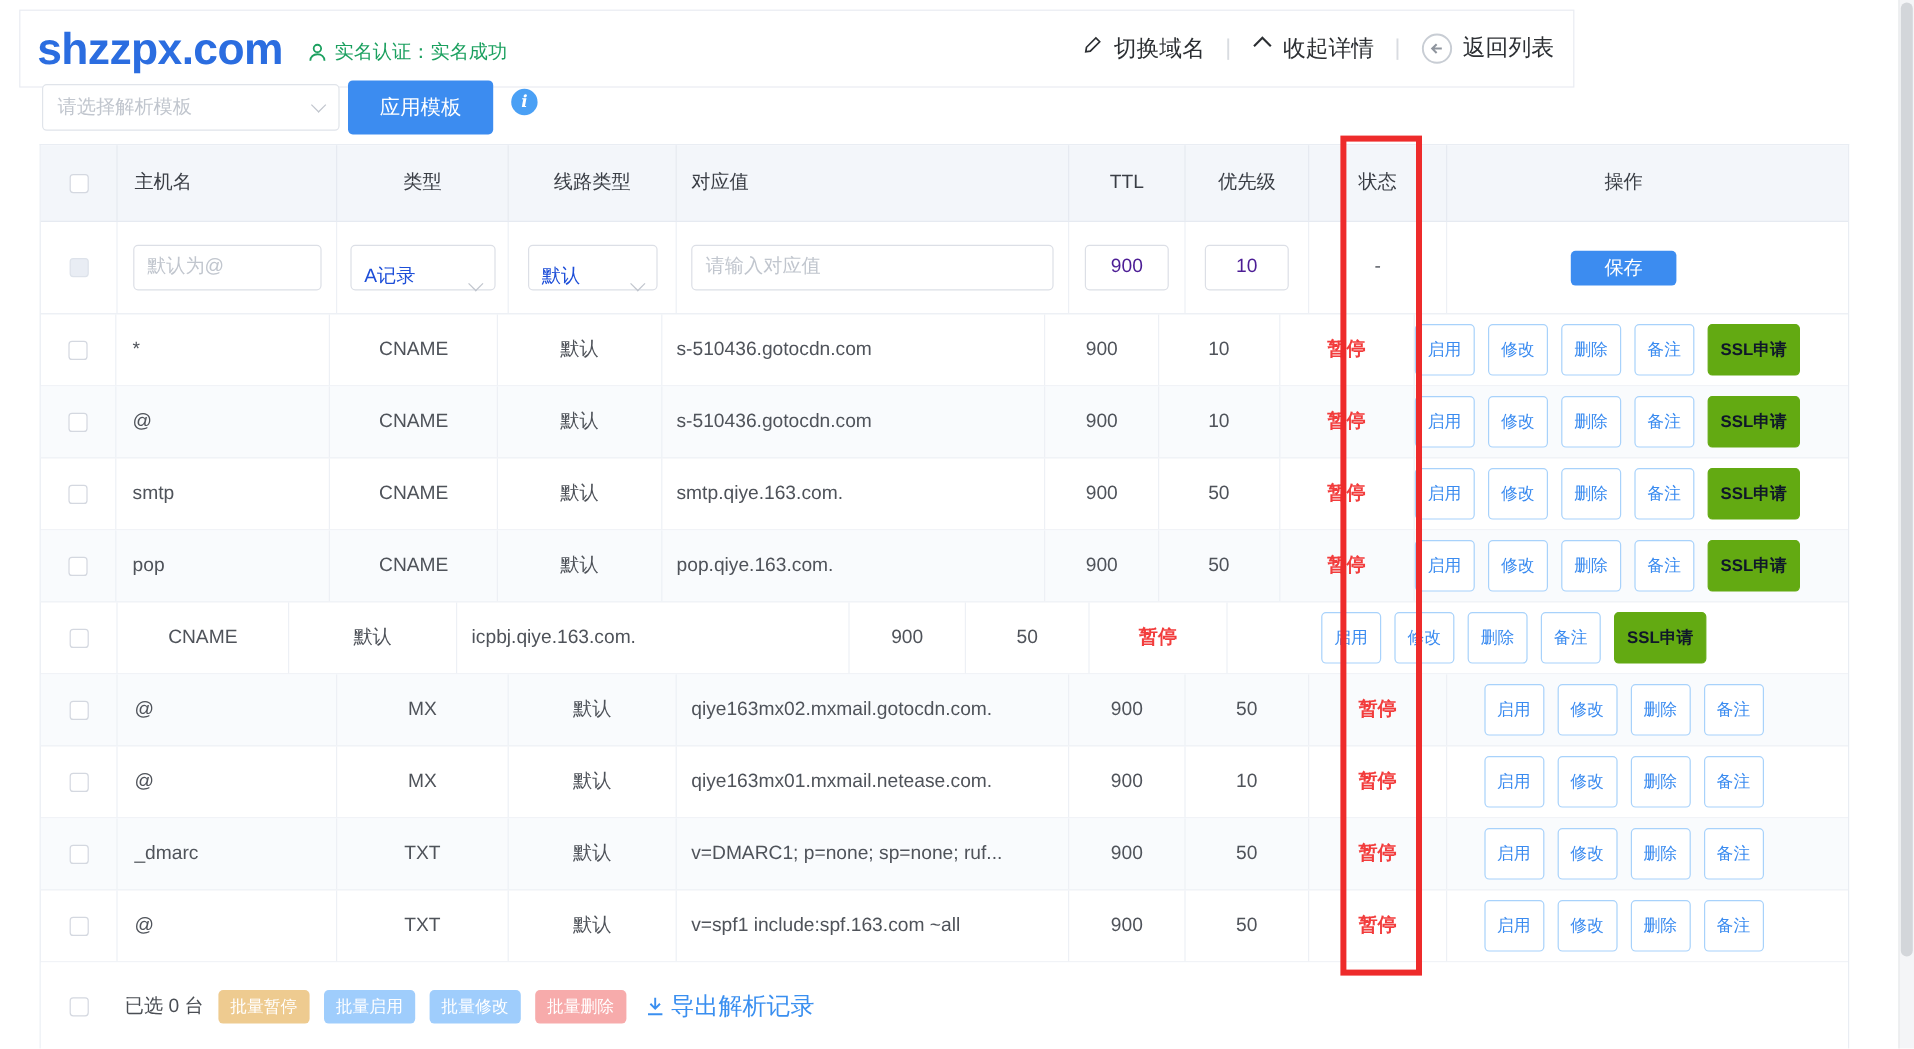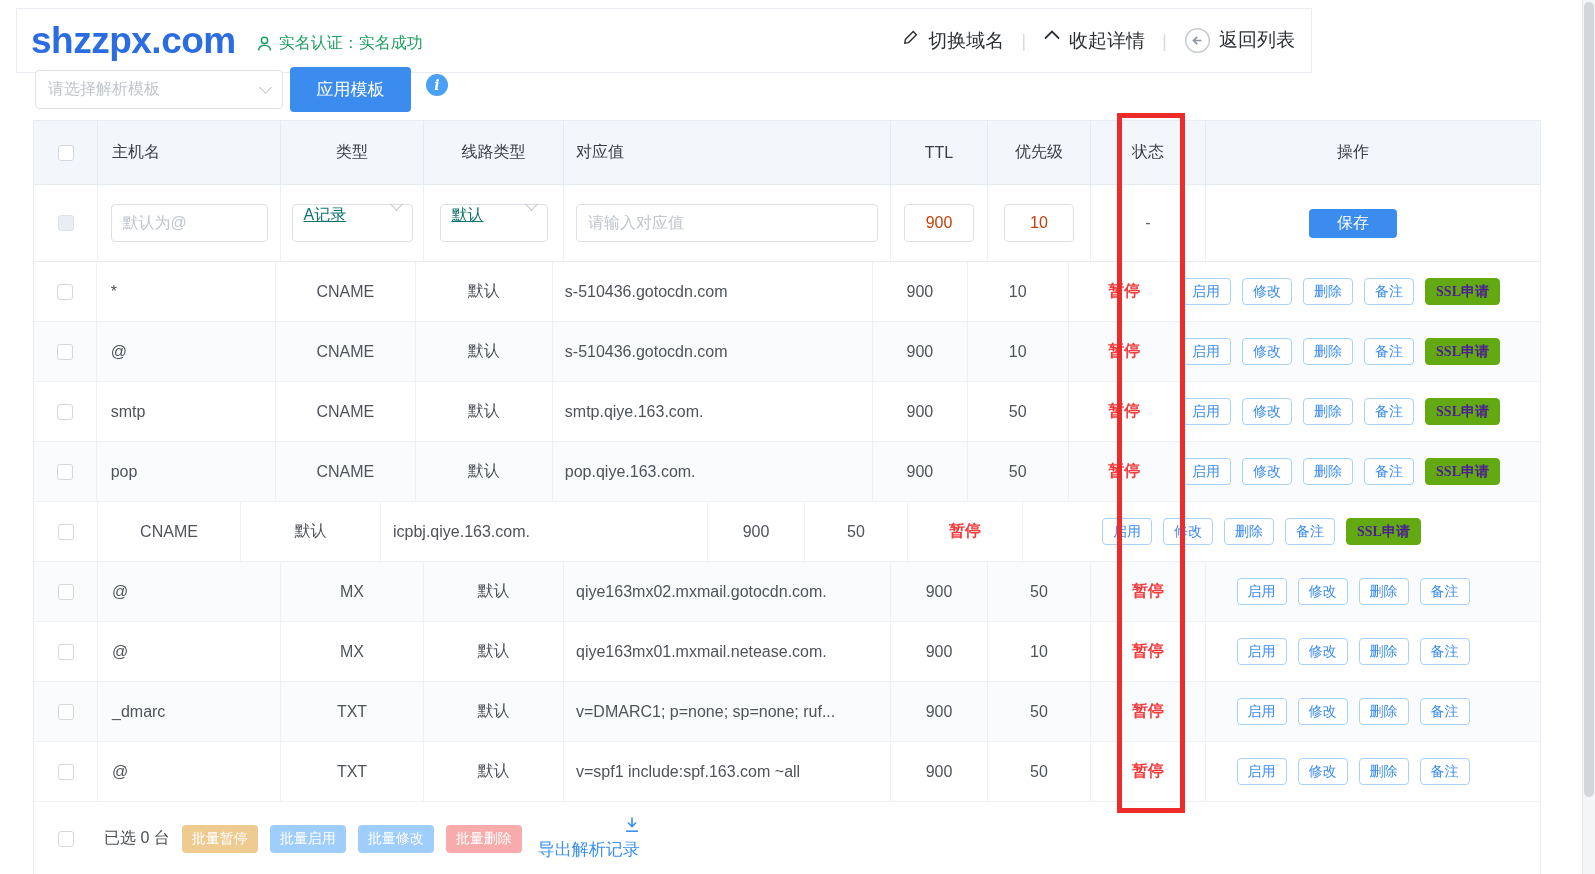--- a/index.html
+++ b/index.html
@@ -51,46 +51,46 @@
   .thead{ height:64px; background:#f3f6fa; border-bottom:1px solid #e6eaf1; font-size:16px; color:#3a3e45; }
   .thead .c{ border-right:1px solid #e6eaf1; }
   .thead .c:last-child{ border-right:none; }
 
   .cb{ width:16px; height:16px; border:1px solid #d4d8e0; border-radius:3px; background:#fff; cursor:pointer; }
   .cb.dim{ background:#e9edf4; border-color:#dde2ea; }
 
   .input-row{ height:77px; border-bottom:1px solid #e9edf3; }
   .input-row .c1, .input-row .c4{ padding-left:0; justify-content:center; }
   .fld{ height:38px; border:1px solid #dcdfe6; border-radius:4px; background:#fff; font-size:16px;
-        color:#c2410c; font-family:inherit; padding:0 11px; outline:none; }
+        color:#4c1d95; font-family:inherit; padding:0 11px; outline:none; }
   .fld::placeholder{ color:#c1c6ce; }
   .fld.host{ width:157px; } .fld.val{ width:302px; }
   .fld.num{ width:70px; text-align:center; }
   .sel{ height:38px; border:1px solid #dcdfe6; border-radius:4px; background:#fff; display:flex;
-        align-items:flex-start; justify-content:space-between; padding:0 11px; font-size:16px; color:#0f766e;
-        cursor:pointer;text-decoration:underline; }
+        align-items:flex-end; justify-content:space-between; padding:0 11px; font-size:16px; color:#1d4ed8;
+        cursor:pointer; }
   .sel.type{ width:121px; } .sel.line{ width:108px; }
   .dash{ font-size:16px; color:#5a5e66; }
   .btn-save{ width:88px; height:29px; border:none; border-radius:4px; background:var(--primary,#3c8cf0);
              color:#fff; font-size:16px; font-family:inherit; cursor:pointer; }
 
   .data-row{ height:60px; border-bottom:1px solid #eef1f6; font-size:16px; color:#4f535a; }
   #rows .data-row:nth-child(even){ background:#f9fbfd; }
   .status-txt{ color:var(--status-red,#f23c3c); font-weight:600; }
   .ops{ display:flex; gap:11px; align-items:center; }
-  .op-btn{ height:27px; padding:0 10px; display:flex; align-items:center; border:1px solid #a8d2fb;
+  .op-btn{ height:43px; padding:0 10px; display:flex; align-items:center; border:1px solid #a8d2fb;
            border-radius:4px; background:#fff; color:#3a8bf0; font-size:14px; cursor:pointer; white-space:nowrap; }
-  .op-btn.ssl{ background:var(--ssl-green,#63aa12); border-color:var(--ssl-green,#63aa12); color:#4c1d95; font-weight:600;font-family:Liberation Serif, serif; }
+  .op-btn.ssl{ background:var(--ssl-green,#63aa12); border-color:var(--ssl-green,#63aa12); color:#0f172a; font-weight:600; }
 
   .tfoot{ height:73px; display:flex; align-items:center; background:#fff; }
   .tfoot .cbox{ width:64px; display:flex; justify-content:center; }
   .sel-text{ font-size:16px; color:#4a4e54; margin-left:6px; white-space:nowrap; }
   .batch-btn{ height:28px; padding:0 10px; margin-left:12px; border-radius:4px; color:#fff; font-size:14px;
               display:flex; align-items:center; cursor:pointer; white-space:nowrap; }
-  .export{ display:flex; align-items:flex-end; gap:5px; margin-left:16px; color:#3a8ff0; font-size:17px; cursor:pointer;flex-direction:column; }
+  .export{ display:flex; align-items:center; gap:5px; margin-left:16px; color:#3a8ff0; font-size:20px; cursor:pointer; }
 
   
   .annotation{ position:absolute; left:1117px; top:113px; width:68px; height:700px;
                border:5px solid var(--annotation-red,#ee2b2b); z-index:50; pointer-events:none; }
   .sbar{ position:absolute; right:0; top:0; width:13px; height:874px; background:#f4f5f7;
          border-left:1px solid #e8eaec; }
   .sbar .thumb{ position:absolute; left:1px; top:2px; width:10px; height:795px; background:#d3d6da; border-radius:6px; }
 </style>
 </head>
 <body>

